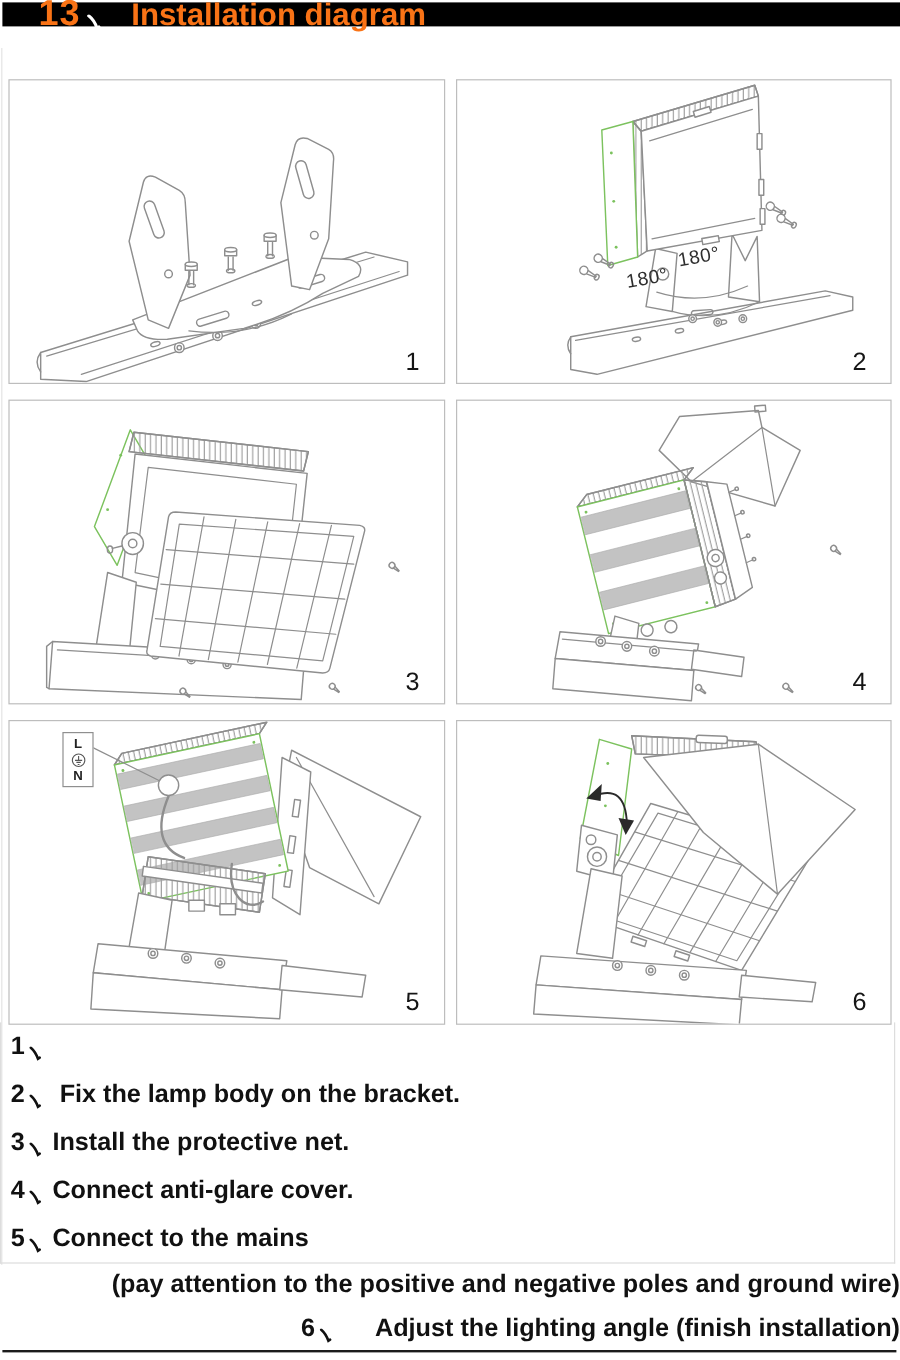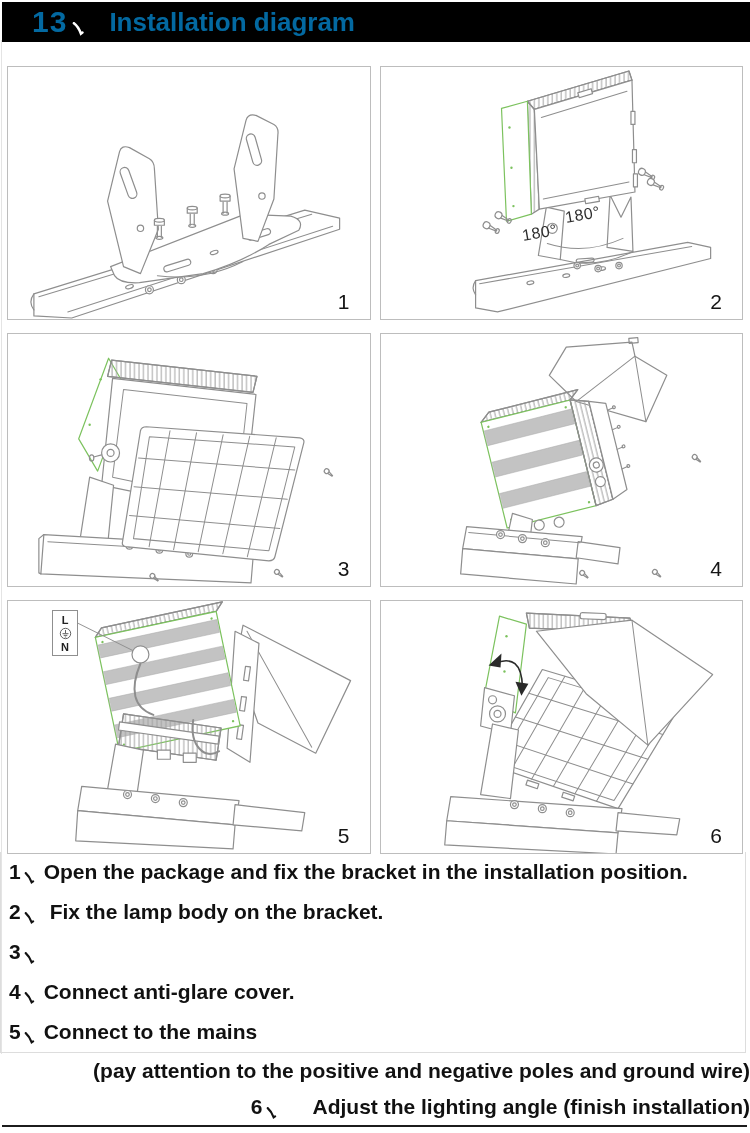--- a/index.html
+++ b/index.html
@@ -2,22 +2,22 @@
 <html><head>
 <meta charset="utf-8">
 <style>
   html,body{margin:0;padding:0;}
   body{
     width:750px;height:1133px;overflow:hidden;background:#fff;position:relative;
     font-family:"Liberation Sans","DejaVu Sans",sans-serif;color:#111;
   }
   
   .header{
-    position:absolute;left:2px;top:2px;right:0;height:40px;background:#000;
-    display:flex;align-items:center;color:#0369a1;
+    position:absolute;left:2px;top:2px;right:0;height:20px;background:#000;
+    display:flex;align-items:center;color:#f97316;
   }
   .header .num{font-size:30px;font-weight:bold;margin-left:30px;letter-spacing:1px;}
   .header .tick{margin:14px 4px 0 4px;}
   .header .title{font-size:26px;font-weight:bold;margin-left:20px;text-align:right;}
   
   .page-edge{position:absolute;left:1px;top:40px;height:1014px;width:0;border-left:1px solid #e4e4e4;}
   
   .panels{
     position:absolute;left:7px;top:66px;width:736px;
     display:grid;grid-template-columns:1fr 1fr;column-gap:9px;row-gap:13px;
@@ -453,34 +453,34 @@
   </div>
 </div>
 
 <div class="steps">
   <div class="steps-box">
     <div class="step">
       <span class="n">1</span>
       <svg class="tick" width="11" height="13" viewBox="0 0 10 12">
           <path d="M1.5,1 Q5,4 7,9.5 L8.3,8.7" stroke="#111" stroke-width="2" fill="none" stroke-linecap="round"></path>
         </svg>
-      <span class="t">Open the package and fix the bracket in the installation position.</span>
     </div>
     <div class="step indent-sm">
       <span class="n">2</span>
       <svg class="tick" width="11" height="13" viewBox="0 0 10 12">
           <path d="M1.5,1 Q5,4 7,9.5 L8.3,8.7" stroke="#111" stroke-width="2" fill="none" stroke-linecap="round"></path>
         </svg>
       <span class="t">Fix the lamp body on the bracket.</span>
     </div>
     <div class="step">
       <span class="n">3</span>
       <svg class="tick" width="11" height="13" viewBox="0 0 10 12">
           <path d="M1.5,1 Q5,4 7,9.5 L8.3,8.7" stroke="#111" stroke-width="2" fill="none" stroke-linecap="round"></path>
         </svg>
+      <span class="t">Install the protective net.</span>
     </div>
     <div class="step">
       <span class="n">4</span>
       <svg class="tick" width="11" height="13" viewBox="0 0 10 12">
           <path d="M1.5,1 Q5,4 7,9.5 L8.3,8.7" stroke="#111" stroke-width="2" fill="none" stroke-linecap="round"></path>
         </svg>
       <span class="t">Connect anti-glare cover.</span>
     </div>
     <div class="step">
       <span class="n">5</span>

